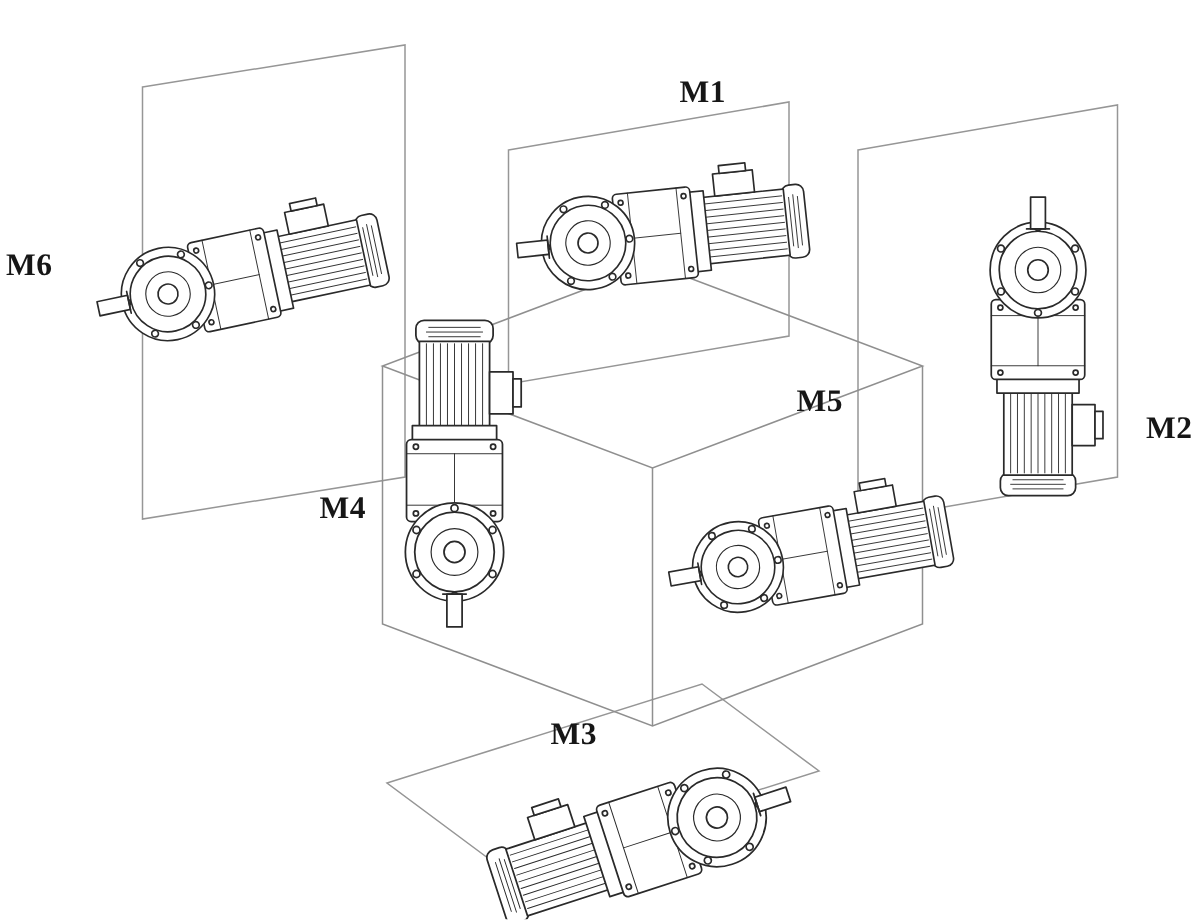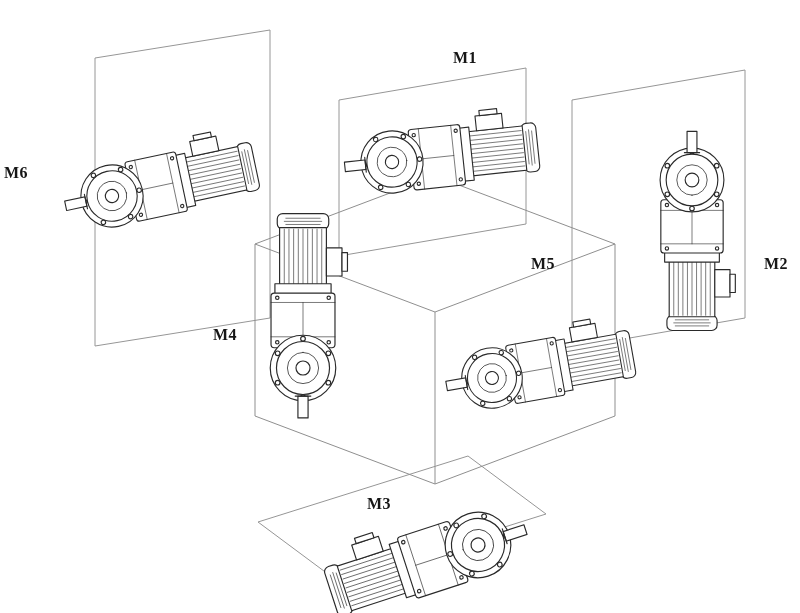--- a/index.html
+++ b/index.html
@@ -2,26 +2,26 @@
 <html><head>
 <meta charset="utf-8">
 <style>
   html,body{margin:0;padding:0;background:#ffffff;}
   .figure{
     position:relative;width:800px;height:613px;background:#ffffff;
     font-family:"Liberation Serif",serif;overflow:hidden;
   }
   .figure svg{position:absolute;left:0;top:0;}
   .pos-label{
-    position:absolute;font-weight:bold;font-size:16px;color:#161616;
+    position:absolute;font-weight:bold;font-size:21px;color:#161616;
     letter-spacing:.4px;user-select:none;
   }
   .l-m1{left:453px;top:49px}
-  .l-m2{left:764px;top:255px}
-  .l-m3{left:367px;top:495px}
+  .l-m2{left:764px;top:273px}
+  .l-m3{left:367px;top:477px}
   .l-m4{left:213px;top:326px}
   .l-m5{left:531px;top:255px}
   .l-m6{left:4px;top:164px}
 </style>
 </head>
 <body>
 
 <div class="figure">
 
   <svg width="800" height="613" viewBox="0 0 800 613">

